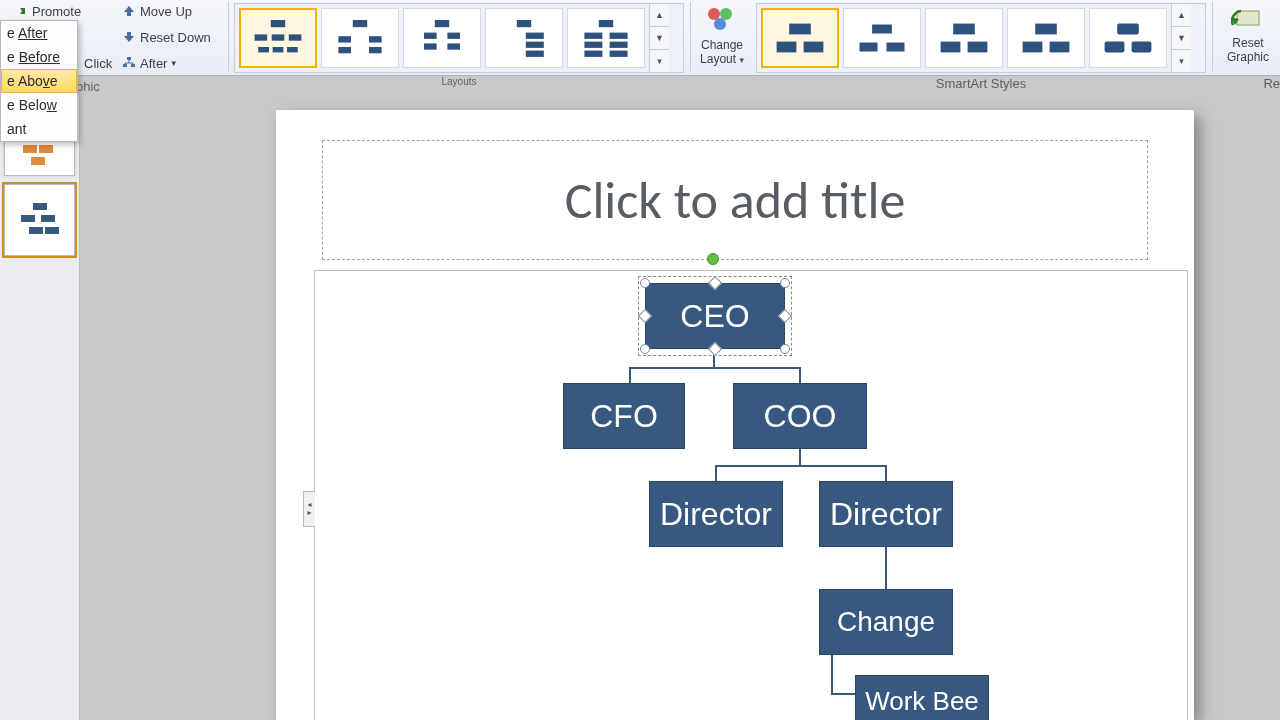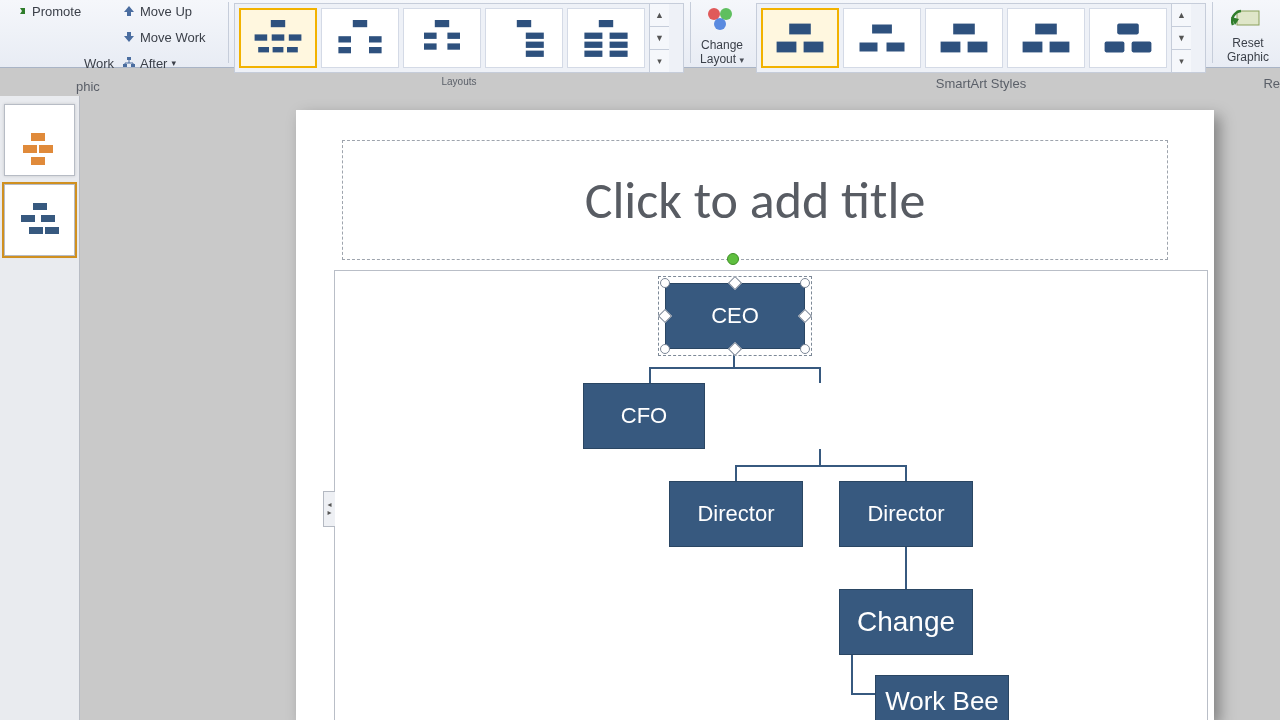--- a/index.html
+++ b/index.html
@@ -1,19 +1,19 @@
 <!DOCTYPE html>
 <html><head>
 <meta charset="utf-8">
 <style>
 * { margin: 0; padding: 0; box-sizing: border-box; font-family: "Segoe UI", Tahoma, sans-serif; }
 body { width: 1280px; height: 720px; overflow: hidden; background: #c9c9c9; position: relative; }
 
 
-.ribbon { position: absolute; left: 0; right: 0; top: 0; height: 68px;
+.ribbon { position: absolute; left: 0; right: 0; top: 0; height: 76px;
   background: linear-gradient(to bottom, #f5f7fb, #e8ecf4); border-bottom: 1px solid #a9b4c6; }
 .ribbon-group { position: absolute; top: 0; height: 74px; }
 .group-label { position: absolute; bottom: -20px; left: 0; right: 0; text-align: center; font-size: 13px; color: #5a5f68; }
 
 
 .btn-small { display: inline-flex; align-items: center; gap: 4px; font-size: 13px; color: #3a3f48; height: 22px; padding: 0 6px; cursor: pointer; }
 .btn-small .ico { width: 14px; height: 14px; display: inline-block; }
 
 
 .dropdown-menu { position: absolute; left: 0; top: 20px; width: 78px;
@@ -36,32 +36,32 @@
 
 .big-btn { position:absolute; top:2px; height:72px; width:56px; text-align:center; font-size:12px; color:#3a3f48; cursor:pointer; }
 .big-btn .ico { display:block; margin:3px auto 2px; }
 .big-btn .caret { font-size:9px; color:#4a4f58; }
 
 
 .workspace { position:absolute; left:80px; right:0; top:96px; bottom:0; background:#c9c9c9; }
 .slide-thumbs { position:absolute; left:-80px; top:0; width:80px; bottom:0; background:#e9ebef; border-right:1px solid #b8bcc4; }
 .thumb { margin:8px 4px; height:60px; background:#fff; border:1px solid #b7bcc5; box-shadow:0 0 3px rgba(0,0,0,.15); position:relative; }
 
-.slide-canvas { position:absolute; left:216px; top:14px; width:918px; height:610px; background:#fff; box-shadow:6px 6px 14px rgba(0,0,0,.35); }
+.slide-canvas { position:absolute; left:196px; top:14px; width:918px; height:610px; background:#fff; box-shadow:6px 6px 14px rgba(0,0,0,.35); }
 .title-ph { position:absolute; left:46px; right:46px; top:30px; height:120px; border:1.5px dashed #9ea4ad; display:flex; align-items:center; justify-content:center; cursor:text; }
 .title-ph span { font-size:52px; color:#585c63; font-family:"Calibri","Segoe UI",sans-serif; }
 
 .smartart-frame { position:absolute; left:38px; right:6px; top:160px; bottom:-8px; border:1px solid #b9bec7; background:#fff; }
 .text-pane-tab { position:absolute; left:-12px; top:220px; width:12px; height:36px; background:#eef0f4; border:1px solid #b4b9c2; border-right:none; display:flex; flex-direction:column; align-items:center; justify-content:center; cursor:pointer; }
 .text-pane-tab span { font-size:8px; color:#555; line-height:1; }
 .rot-handle { position:absolute; left:50%; top:-18px; width:12px; height:12px; margin-left:-44px; border-radius:50%; background:#5fbf3f; border:1px solid #3f8f27; }
 
 
 .org { position:absolute; inset:0; }
-.node { position:absolute; background:#37597f; color:#fff; display:flex; align-items:center; justify-content:center; font-size:22px; font-family:"Calibri","Segoe UI"; box-shadow: inset 0 0 0 1px #2a4663; }
+.node { position:absolute; background:#37597f; color:#fff; display:flex; align-items:center; justify-content:center; font-size:32px; font-family:"Calibri","Segoe UI"; box-shadow: inset 0 0 0 1px #2a4663; }
 .node.sel { outline:1.5px dashed #7d8997; outline-offset:6px; }
 .handle { position:absolute; width:10px; height:10px; background:#fff; border:1px solid #7b8696; border-radius:50%; }
 .handle.sq { border-radius:0; transform:rotate(45deg); }
 
 .conn { position:absolute; background:#37597f; }
 
 .sep { position:absolute; top:2px; bottom:4px; width:1px; background:#c6cdda; }
 
 </style>
 </head>
@@ -79,38 +79,45 @@
      <div class="btn-small" style="position:absolute; left:116px; top:0;">
         <span class="ico"><svg width="14" height="14">
             <path d="M7 2l5 6H9v4H5V8H2z" fill="#4a6da0"></path>
           </svg></span>
         <span>Move Up</span>
      </div>
      <div class="btn-small" style="position:absolute; left:116px; top:26px;">
         <span class="ico"><svg width="14" height="14">
             <path d="M7 12l5-6H9V2H5v4H2z" fill="#4a6da0"></path>
           </svg></span>
-        <span>Move Work</span>
+        <span>Reset Down</span>
      </div>
      <div class="btn-small" style="position:absolute; left:78px; top:52px;">
-        <span>Work</span>
+        <span>Click</span>
      </div>
      <div class="btn-small" style="position:absolute; left:116px; top:52px;">
         <span class="ico"><svg width="14" height="14">
             <rect x="5" y="1" width="4" height="3" fill="#4a6da0"></rect>
             <rect x="1" y="8" width="4" height="3" fill="#4a6da0"></rect>
             <rect x="9" y="8" width="4" height="3" fill="#4a6da0"></rect>
             <path d="M7 4v3M3 8V7h8v1" stroke="#4a6da0" fill="none"></path>
           </svg></span>
         <span>After</span>
         <span style="font-size:9px;">▾</span>
      </div>
      <div class="group-label" style="bottom:-20px; left:76px; right:auto;">phic</div>
   </div>
 
+  <div class="dropdown-menu">
+     <div class="menu-item">e <span style="text-decoration:underline;">After</span></div>
+     <div class="menu-item">e <u>Before</u></div>
+     <div class="menu-item highlight">e Abo<u>v</u>e</div>
+     <div class="menu-item">e Belo<u>w</u></div>
+     <div class="menu-item">ant</div>
+  </div>
 
   <div class="sep" style="left:228px;"></div>
 
   <div class="gallery" style="left:234px; width:450px;">
     <div class="gallery-items">
       <div class="gallery-thumb selected">
         <svg class="mini-org" width="60" height="44">
             <rect x="22" y="2" width="16" height="8"></rect>
             <rect x="4" y="18" width="14" height="7"></rect>
             <rect x="23" y="18" width="14" height="7"></rect>
@@ -305,20 +312,23 @@
               <div class="handle" style="right:-5px; bottom:-5px;"></div>
               <div class="handle sq" style="left:50%; top:-5px; margin-left:-5px;"></div>
               <div class="handle sq" style="left:50%; bottom:-5px; margin-left:-5px;"></div>
               <div class="handle sq" style="top:50%; left:-5px; margin-top:-5px;"></div>
               <div class="handle sq" style="top:50%; right:-5px; margin-top:-5px;"></div>
            </div>
 
            <div class="node" style="left:248px; top:112px; width:122px; height:66px;">
             <span>CFO</span>
           </div>
+           <div class="node" style="left:418px; top:112px; width:134px; height:66px;">
+            <span>COO</span>
+          </div>
 
            <div class="node" style="left:334px; top:210px; width:134px; height:66px;">
             <span>Director</span>
           </div>
            <div class="node" style="left:504px; top:210px; width:134px; height:66px;">
             <span>Director</span>
           </div>
 
            <div class="node" style="left:504px; top:318px; width:134px; height:66px; font-size:28px;">
             <span>Change</span>

